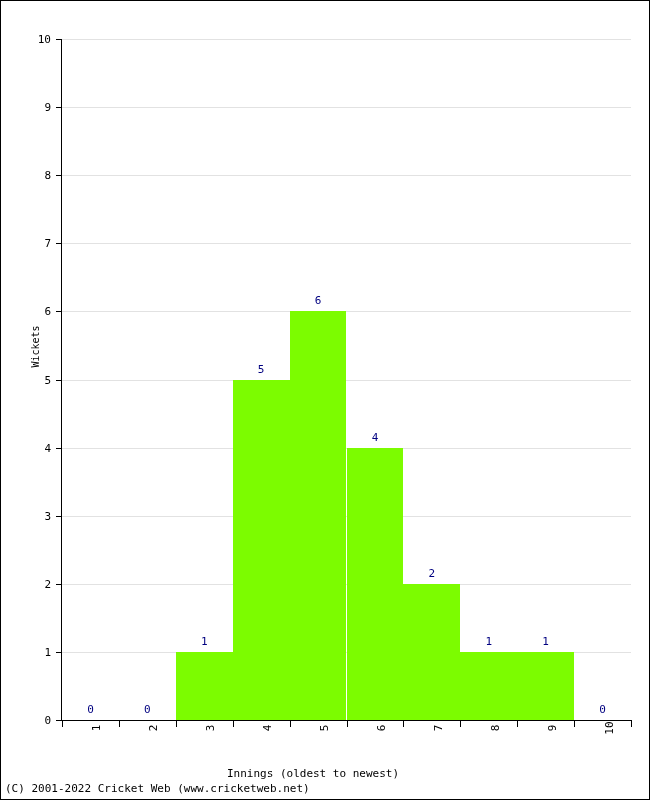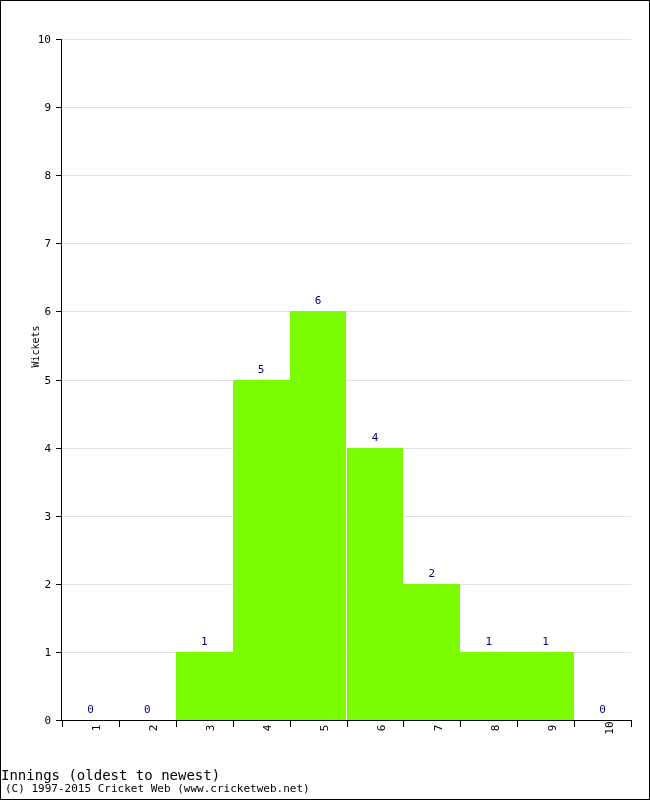--- a/index.html
+++ b/index.html
@@ -102,23 +102,23 @@
     color:#000000;
     text-align:center;
     line-height:14px;
     transform:rotate(-90deg);
     transform-origin:top center;
     white-space:nowrap;
   }
   #xlabel-axis {
     position:absolute;
     left:0; top:766px; width:642px;
-    text-align:left;
+    text-align:center;
     padding-right:18px;
-    font-size:14px;
+    font-size:11px;
     color:#000000;
     white-space:nowrap;
   }
 
   
   .vlabel {
     position:absolute;
     width:30px;
     text-align:center;
     font-size:11px;
@@ -227,14 +227,14 @@
       <div class="vlabel" style="left: 188.25px; top: 634.9px; color: rgb(0, 0, 128);">1</div>
       <div class="vlabel" style="left: 245.15px; top: 362.5px; color: rgb(0, 0, 128);">5</div>
       <div class="vlabel" style="left: 302.05px; top: 294.4px; color: rgb(0, 0, 128);">6</div>
       <div class="vlabel" style="left: 358.95px; top: 430.6px; color: rgb(0, 0, 128);">4</div>
       <div class="vlabel" style="left: 415.85px; top: 566.8px; color: rgb(0, 0, 128);">2</div>
       <div class="vlabel" style="left: 472.75px; top: 634.9px; color: rgb(0, 0, 128);">1</div>
       <div class="vlabel" style="left: 529.65px; top: 634.9px; color: rgb(0, 0, 128);">1</div>
       <div class="vlabel" style="left: 586.55px; top: 703px; color: rgb(0, 0, 128);">0</div>
     </div>
 
-  <div id="footer">(C) 1997-2015 Cricket Web (www.cricketweb.net)</div>
+  <div id="footer">(C) 2001-2022 Cricket Web (www.cricketweb.net)</div>
 </div>
 
 </body></html>

